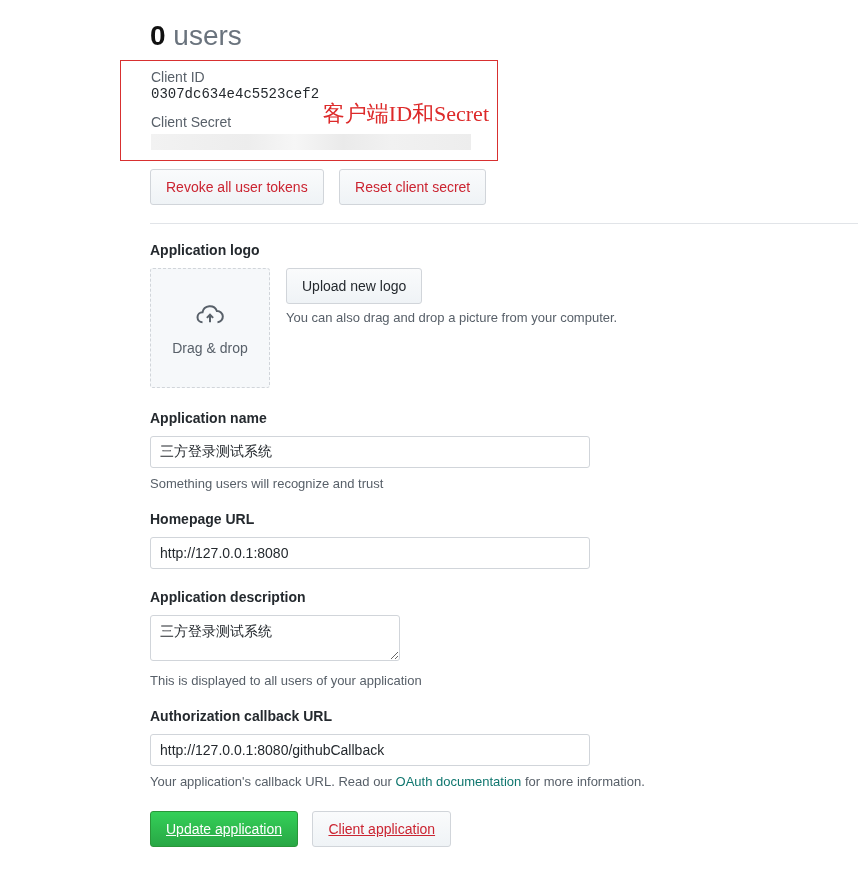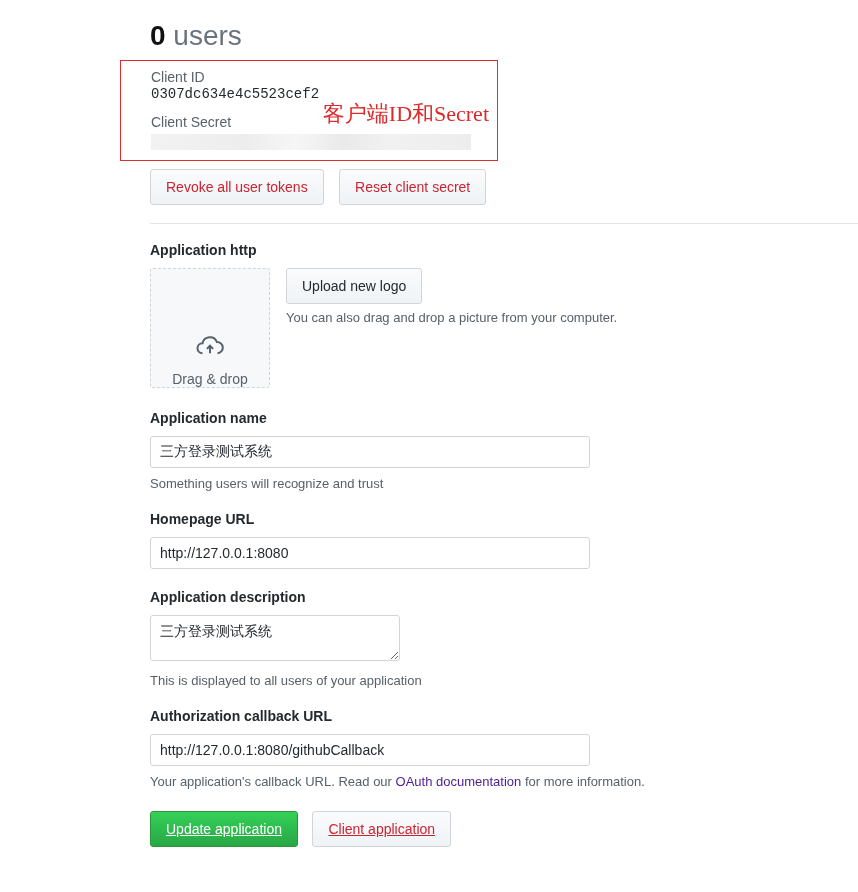--- a/index.html
+++ b/index.html
@@ -110,21 +110,21 @@
     margin-bottom: 22px;
   }
   .dropzone {
     width: 120px;
     height: 120px;
     border: 1px dashed #d1d5da;
     background: #f6f8fa;
     display: flex;
     flex-direction: column;
     align-items: center;
-    justify-content: flex-end;
+    justify-content: center;
     color: #586069;
     font-size: 14px;
     border-radius: 3px;
   }
   .dropzone svg { width: 30px; height: 30px; margin-bottom: 6px; }
   .logo-side {
     margin-left: 16px;
   }
   .upload-note {
     font-size: 13px;
@@ -145,21 +145,21 @@
   .textarea-input {
     width: 250px;
     height: 46px;
     resize: both;
   }
   .help-text {
     font-size: 13px;
     color: #586069;
     margin-top: 8px;
   }
-  .help-text a { color: #4c1d95; text-decoration: none; }
+  .help-text a { color: #0f766e; text-decoration: none; }
   .final-row { margin-top: 22px; }
   .final-row .btn { margin-right: 10px; text-decoration: underline; }
 </style>
 </head>
 <body>
 
 <div class="page">
 
   <div class="users-heading">
     <span class="count">0</span><span> users</span>
@@ -175,21 +175,21 @@
     <div class="annotation">客户端ID和Secret</div>
   </div>
 
   <div class="button-row">
     <button class="btn btn-danger-text">Revoke all user tokens</button>
     <button class="btn btn-danger-text">Reset client secret</button>
   </div>
 
   <hr class="divider">
 
-  <div class="section-label">Application http</div>
+  <div class="section-label">Application logo</div>
 
   <div class="logo-row">
     <div class="dropzone">
       <span>
         <svg viewBox="0 0 24 24" fill="none" stroke="#586069" stroke-width="1.6">
           <path d="M6 17a4 4 0 0 1 0-8 6 6 0 0 1 11.5-1A4.5 4.5 0 0 1 18 17"></path>
           <path d="M12 11v6"></path>
           <path d="M9.5 13.5 12 11l2.5 2.5"></path>
         </svg>
       </span>

